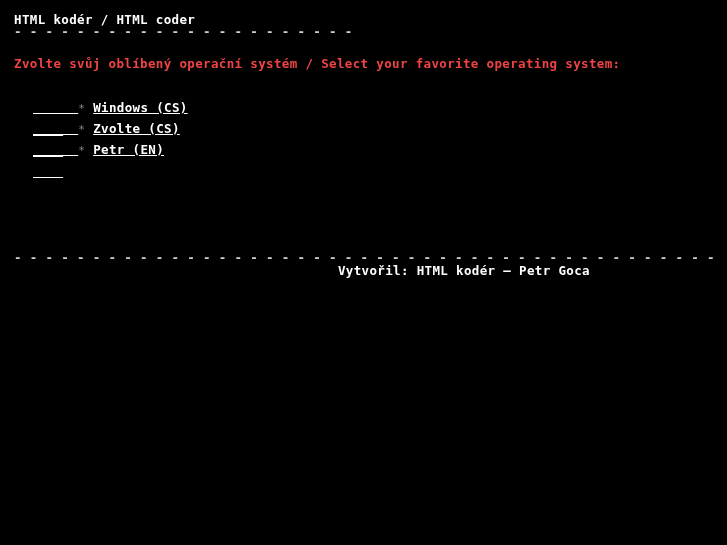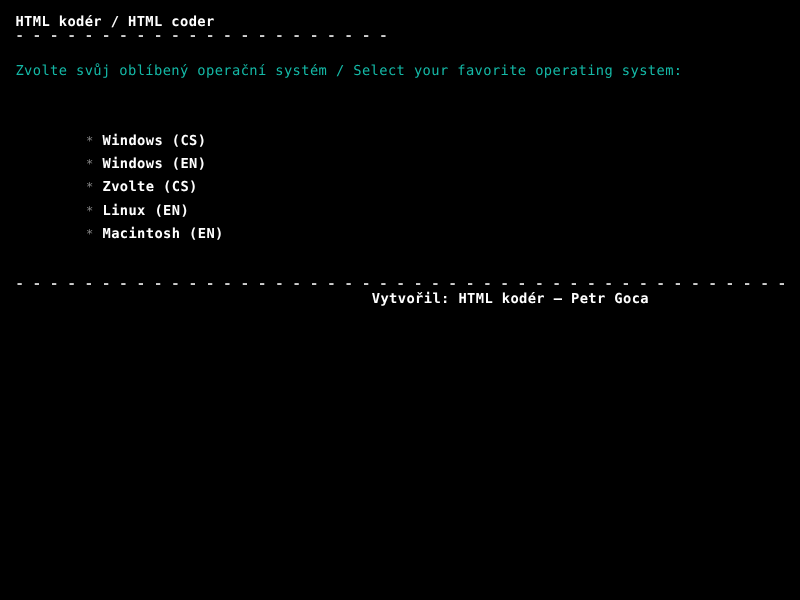--- a/index.html
+++ b/index.html
@@ -41,31 +41,32 @@
     white-space: pre;
     color: #cfcfcf;
     letter-spacing: 0.35px;
     font-weight: bold;
   }
   .subtitle {
     position: absolute;
     left: 14px;
     top: 58px;
     white-space: pre;
-    color: #14b8a6;
+    color: #ef4444;
     letter-spacing: 0.35px;
-    font-weight: normal;
+    font-weight: bold;
   }
   .os-list {
     position: absolute;
     left: 33px;
-    top: 96px;
+    top: 76px;
     margin: 0;
     padding: 0;
     list-style: none;
+    text-decoration: underline;
   }
   .os-item {
     height: 21px;
     line-height: 21px;
     white-space: pre;
     display: block;
   }
   .bullet {
     display: inline-block;
     width: 15px;
@@ -108,30 +109,24 @@
 
   <div class="title-rule">- - - - - - - - - - - - - - - - - - - - - -</div>
 
   <div class="subtitle">Zvolte svůj oblíbený operační systém / Select your favorite operating system:</div>
 
   <ul class="os-list">
     <li class="os-item">
       <span class="bullet">*</span><a class="os-link" href="#">Windows (CS)</a>
     </li>
     <li class="os-item">
-      <span class="bullet">*</span><a class="os-link" href="#">Windows (EN)</a>
-    </li>
-    <li class="os-item">
       <span class="bullet">*</span><a class="os-link" href="#">Zvolte (CS)</a>
     </li>
     <li class="os-item">
-      <span class="bullet">*</span><a class="os-link" href="#">Linux (EN)</a>
-    </li>
-    <li class="os-item">
-      <span class="bullet">*</span><a class="os-link" href="#">Macintosh (EN)</a>
+      <span class="bullet">*</span><a class="os-link" href="#">Petr (EN)</a>
     </li>
   </ul>
 
   <div class="footer-rule">- - - - - - - - - - - - - - - - - - - - - - - - - - - - - - - - - - - - - - - - - - - - -</div>
 
   <div class="footer-credit">Vytvořil: HTML kodér – Petr Goca</div>
 
 </div>
 
 </body></html>

